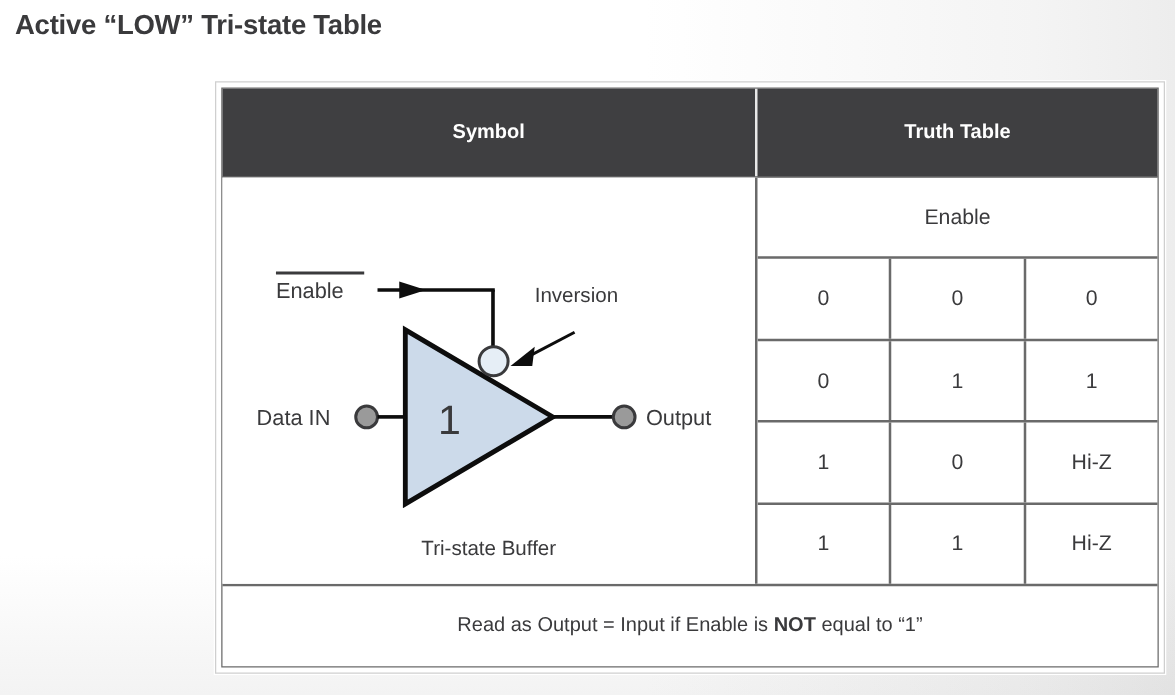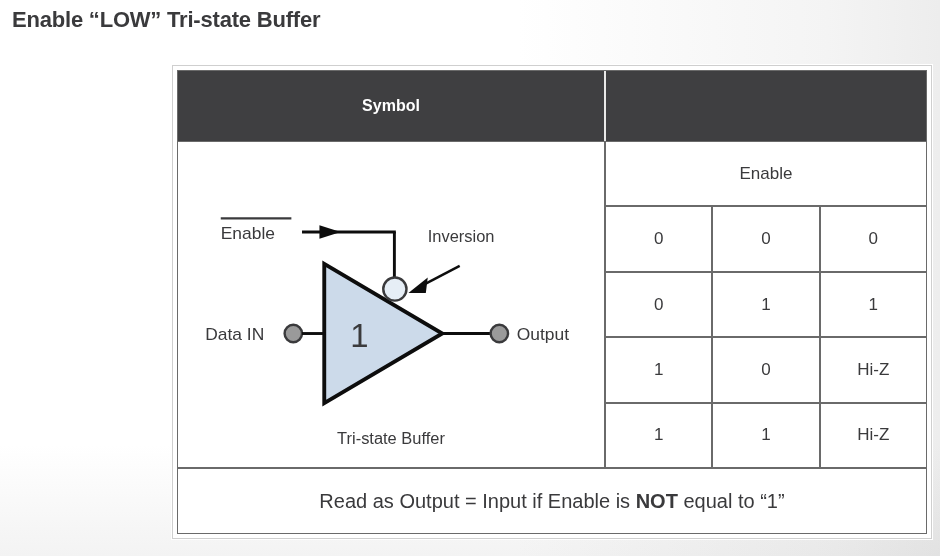--- a/index.html
+++ b/index.html
@@ -134,21 +134,21 @@
   .foot-row {
     height: 66px;
     flex: 0 0 66px;
     border-top: 2px solid #6a6a6a;
     display: flex;
     align-items: center;
     justify-content: center;
     box-sizing: border-box;
   }
   .foot-text {
-    font-size: 20px;
+    font-size: 16px;
     color: #3a3a3c;
     white-space: nowrap;
   }
   .foot-text b { font-weight: bold; }
 
   
   .symbol-svg {
     position: absolute;
     left: 0;
     top: 0;
@@ -158,27 +158,28 @@
   .svg-label {
     font-family: "Liberation Sans", sans-serif;
     fill: #3a3a3c;
   }
 </style>
 </head>
 <body>
 
 <div class="page-shade"></div>
 
-<div class="page-title">Enable “LOW” Tri-state Buffer</div>
+<div class="page-title">Active “LOW” Tri-state Table</div>
 
 <div class="figure">
   <div class="figure-inner">
 
     <div class="hdr-row">
       <div class="hdr-cell hdr-symbol">Symbol</div>
+      <div class="hdr-cell hdr-truth">Truth Table</div>
     </div>
 
     <div class="body-row">
 
       <div class="symbol-cell">
         <svg class="symbol-svg" viewBox="0 0 428 336" preserveAspectRatio="xMidYMid meet">
 
           <line x1="38" y1="79" x2="111" y2="79" stroke="#3a3a3c" stroke-width="2.5"></line>
 
           <text class="svg-label" x="38" y="100" font-size="18">Enable</text>

